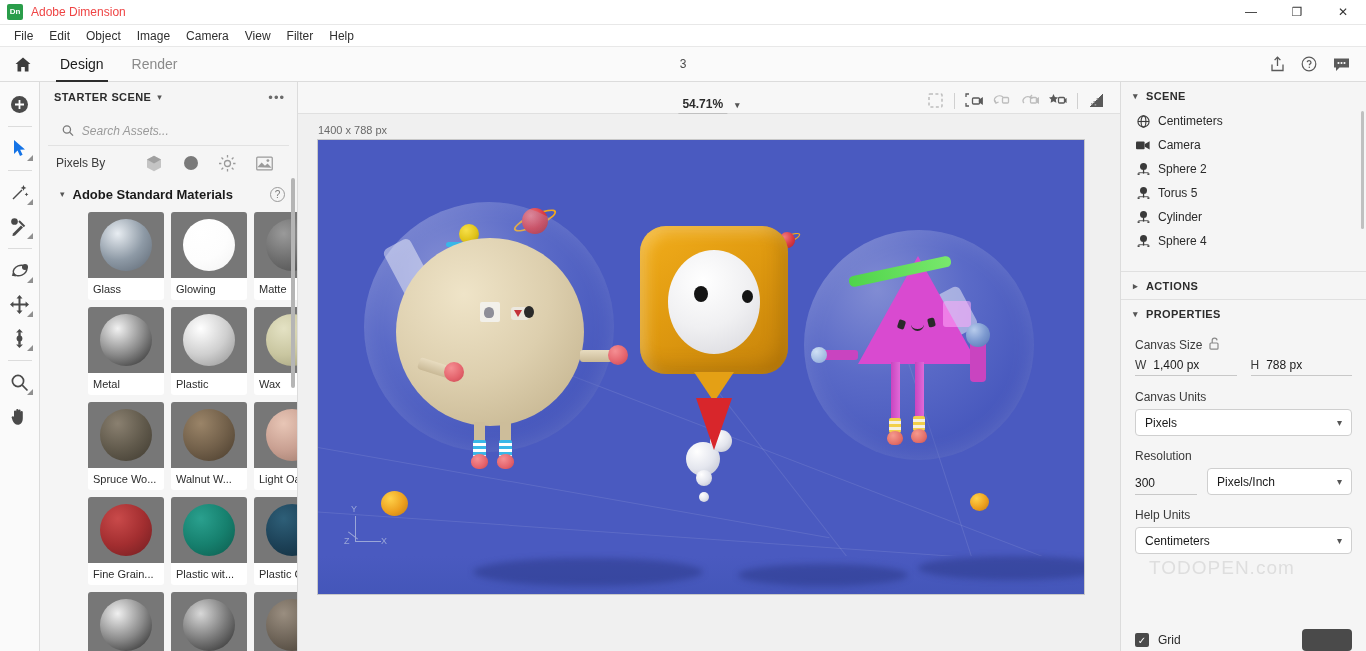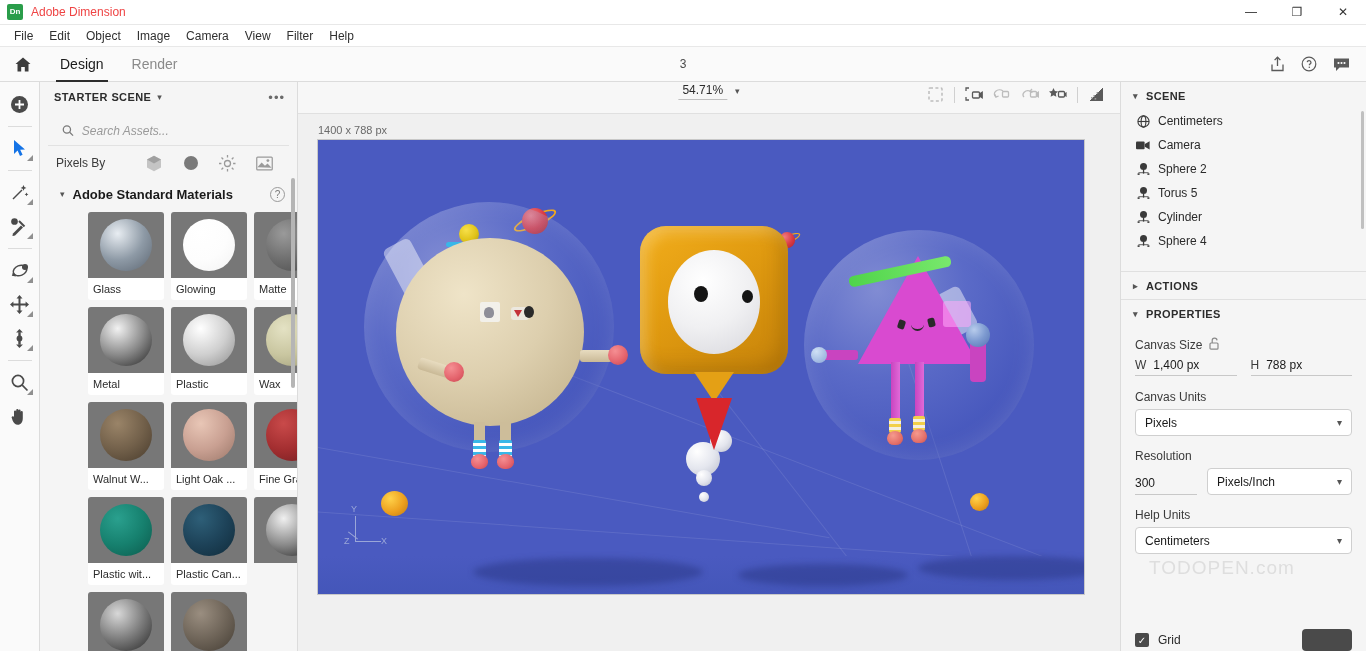--- a/index.html
+++ b/index.html
@@ -87,21 +87,21 @@
   .assets-scroll { position:absolute; right:2px; top:96px; width:4px; height:210px;
                    background:#b5b5b5; border-radius:2px; }
   
   .canvas-col { flex:1; display:flex; flex-direction:column; background:#f0f0f0;
                 min-width:0; }
   .canvas-tools { height:32px; display:flex; align-items:center;
                   border-bottom:1px solid #e0e0e0; background:#f7f7f7; }
   .zoom-box { position:absolute; left:50%; transform:translateX(-50%);
               display:flex; align-items:center; }
   .zoom-wrap { position:relative; width:100%; height:32px; display:flex;
-               align-items:flex-start; }
+               align-items:flex-end;font-weight:bold; }
   .zoom-val { font-size:12px; color:#2c2c2c; border-bottom:1px solid #c0c0c0;
               padding:1px 4px 2px; }
   .zoom-caret { margin-left:8px; font-size:9px; color:#555; }
   .cam-tools { margin-left:auto; display:flex; align-items:center; gap:2px;
                padding-right:10px; }
   .cam-btn { width:26px; height:26px; display:flex; align-items:center;
              justify-content:center; color:#8e8e8e; position:relative; }
   .cam-btn.en { color:#5a5a5a; }
   .cam-sep { width:1px; height:16px; background:#d0d0d0; margin:0 4px; }
   .canvas-area { flex:1; position:relative; overflow:hidden; }
@@ -430,20 +430,26 @@
           <div class="sw-name">Plastic</div>
         </div>
         <div class="swatch">
           <div class="sw-img">
             <div class="sw-ball" style="background:radial-gradient(circle at 34% 28%, #e4e2c4 0%, #c9c6a0 52%, #9d9a78 100%);"></div>
           </div>
           <div class="sw-name">Wax</div>
         </div>
         <div class="swatch">
           <div class="sw-img">
+            <div class="sw-ball" style="background:radial-gradient(circle at 34% 28%, #8a8070 0%, #615a4c 52%, #3e392f 100%);"></div>
+          </div>
+          <div class="sw-name">Spruce Wo...</div>
+        </div>
+        <div class="swatch">
+          <div class="sw-img">
             <div class="sw-ball" style="background:radial-gradient(circle at 34% 28%, #9a8468 0%, #72604a 52%, #483b2c 100%);"></div>
           </div>
           <div class="sw-name">Walnut W...</div>
         </div>
         <div class="swatch">
           <div class="sw-img">
             <div class="sw-ball" style="background:radial-gradient(circle at 34% 28%, #e8c6b6 0%, #c9a092 52%, #9a7668 100%);"></div>
           </div>
           <div class="sw-name">Light Oak ...</div>
         </div>

